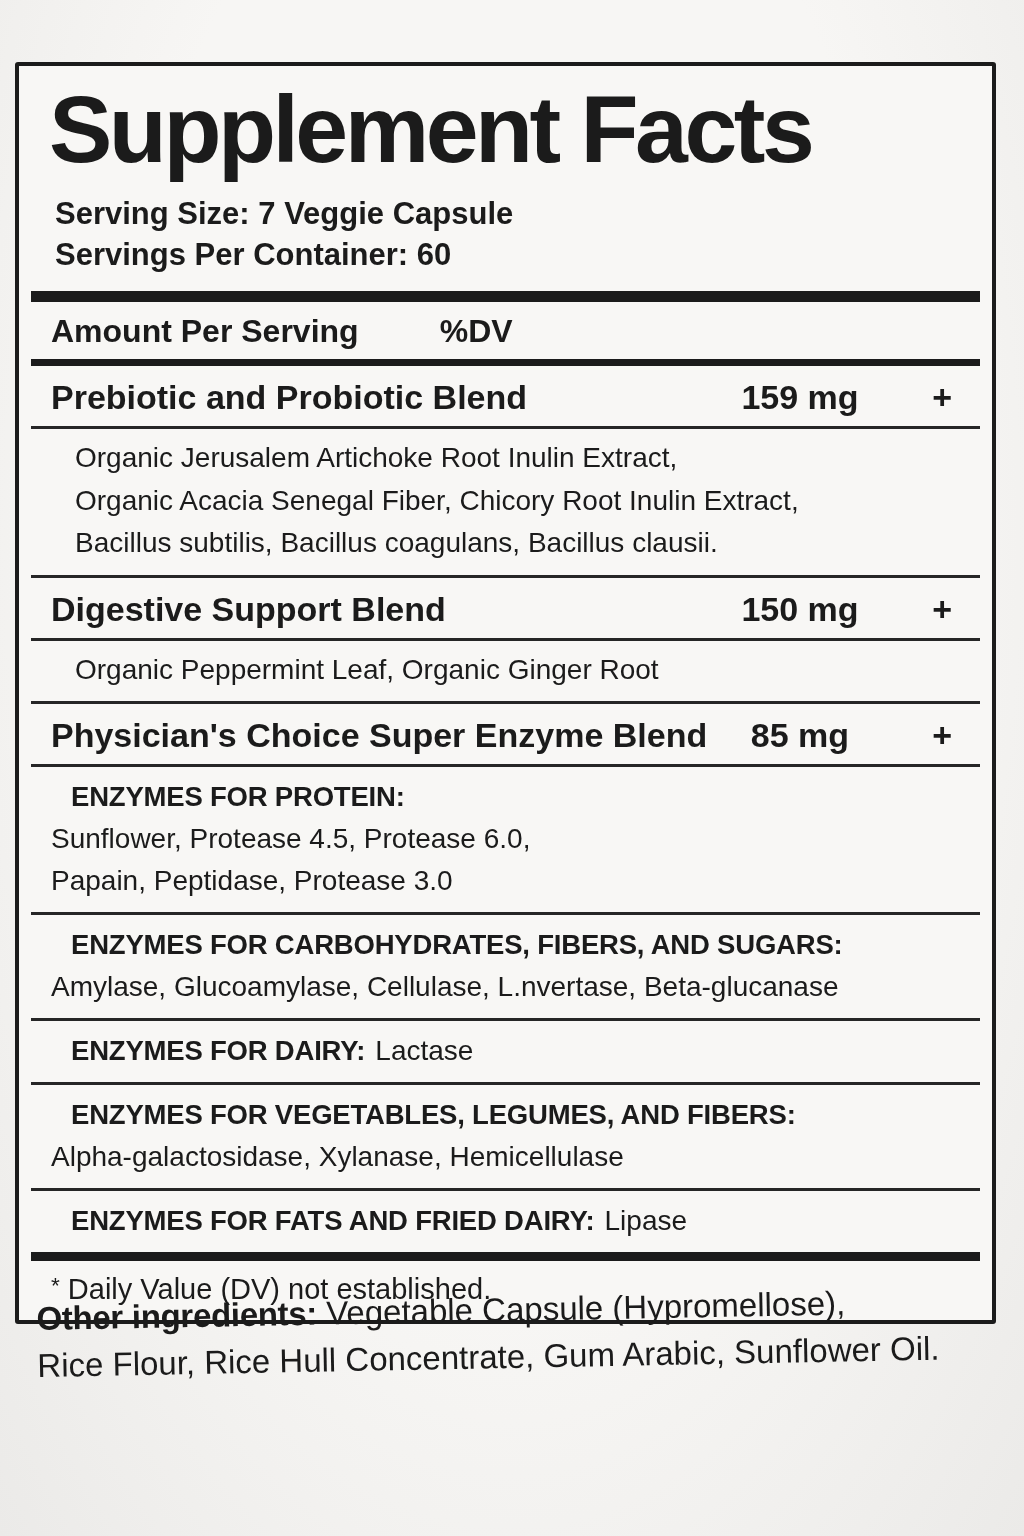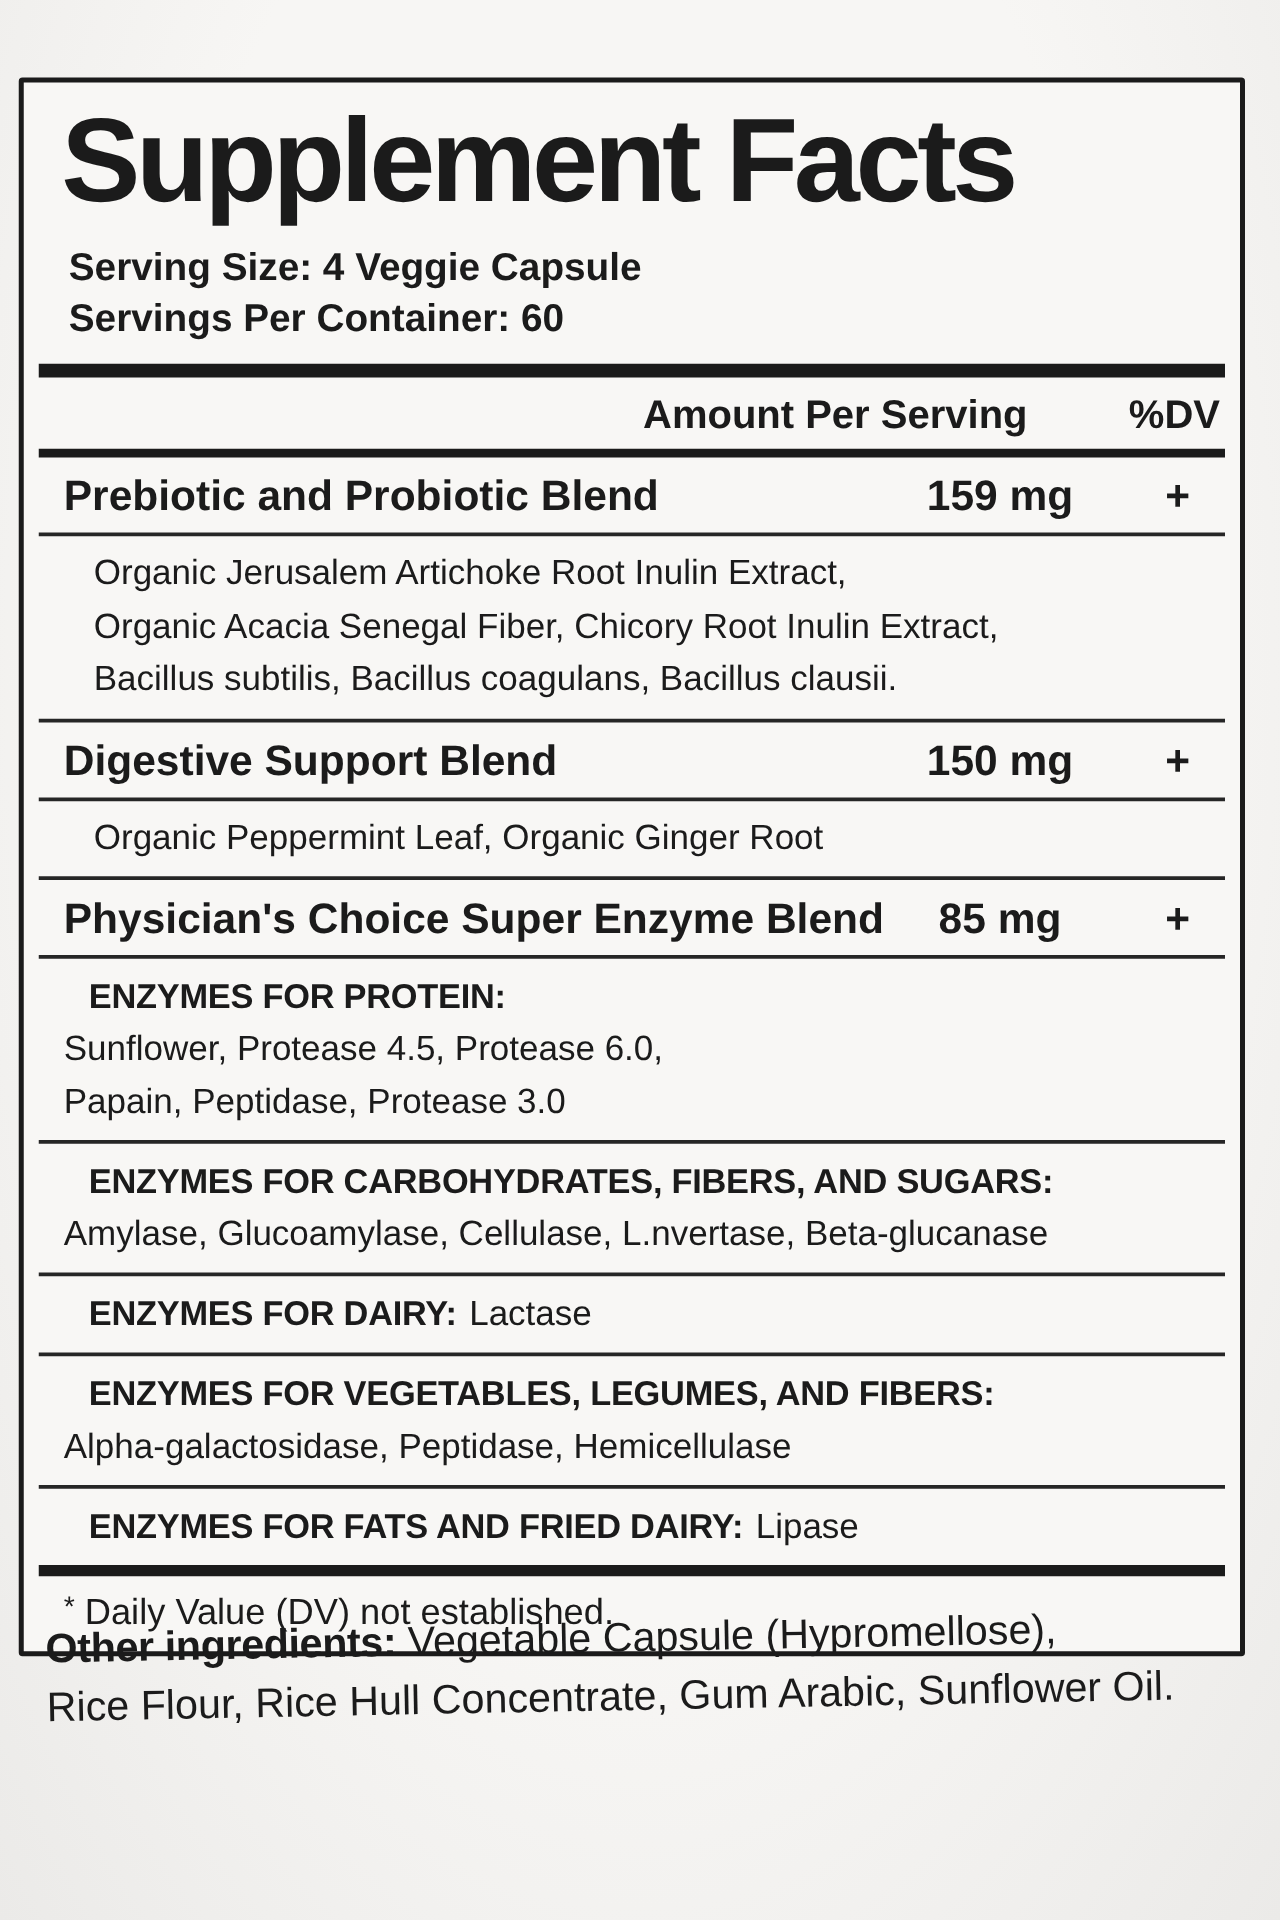--- a/index.html
+++ b/index.html
@@ -30,21 +30,21 @@
     margin:14px 0 0 36px;
     font-size:31px;
     font-weight:bold;
     line-height:1.33;
   }
   .bar-thick{height:11px;background:#1b1b1b;margin:16px 12px 0 12px;}
   .bar-med{height:7px;background:#1b1b1b;margin:0 12px;}
   .bar-heavy{height:9px;background:#1b1b1b;margin:0 12px;}
   .rule-thin{height:3px;background:#262626;margin:0 12px;}
   .hdr-row{
-    display:flex;align-items:baseline;justify-content:flex-end;
+    display:flex;align-items:baseline;
     padding:11px 16px 9px 32px;
     font-size:32px;font-weight:bold;
   }
   .hdr-amount{margin-right:58px;}
   .col-dv{width:96px;text-align:right;}
   .blend-row{
     display:flex;align-items:baseline;
     padding:12px 16px 9px 32px;
     font-size:34px;font-weight:bold;
   }
@@ -76,21 +76,21 @@
   .other b{letter-spacing:-0.3px;}
 </style>
 </head>
 <body>
 
 <div class="label-box">
 
   <div class="title">Supplement Facts</div>
 
   <div class="serving-block">
-    <div>Serving Size: 4 Veggie Capsule</div>
+    <div>Serving Size: 7 Veggie Capsule</div>
     <div>Servings Per Container: 60</div>
   </div>
 
   <div class="bar-thick"></div>
 
   <div class="hdr-row">
     <span class="hdr-amount">Amount Per Serving</span>
     <span class="col-dv">%DV</span>
   </div>
 
@@ -140,21 +140,21 @@
   </div>
   <div class="rule-thin"></div>
 
   <div class="enz">
     <span class="enz-head">ENZYMES FOR DAIRY:</span><span class="enz-inline">Lactase</span>
   </div>
   <div class="rule-thin"></div>
 
   <div class="enz">
     <div><span class="enz-head">ENZYMES FOR VEGETABLES, LEGUMES, AND FIBERS:</span></div>
-    <div>Alpha-galactosidase, Peptidase, Hemicellulase</div>
+    <div>Alpha-galactosidase, Xylanase, Hemicellulase</div>
   </div>
   <div class="rule-thin"></div>
 
   <div class="enz">
     <span class="enz-head">ENZYMES FOR FATS AND FRIED DAIRY:</span><span class="enz-inline">Lipase</span>
   </div>
   <div class="bar-heavy"></div>
 
   <div class="footnote">
     <span class="fn-marker">*</span><span>Daily Value (DV) not established.</span>

